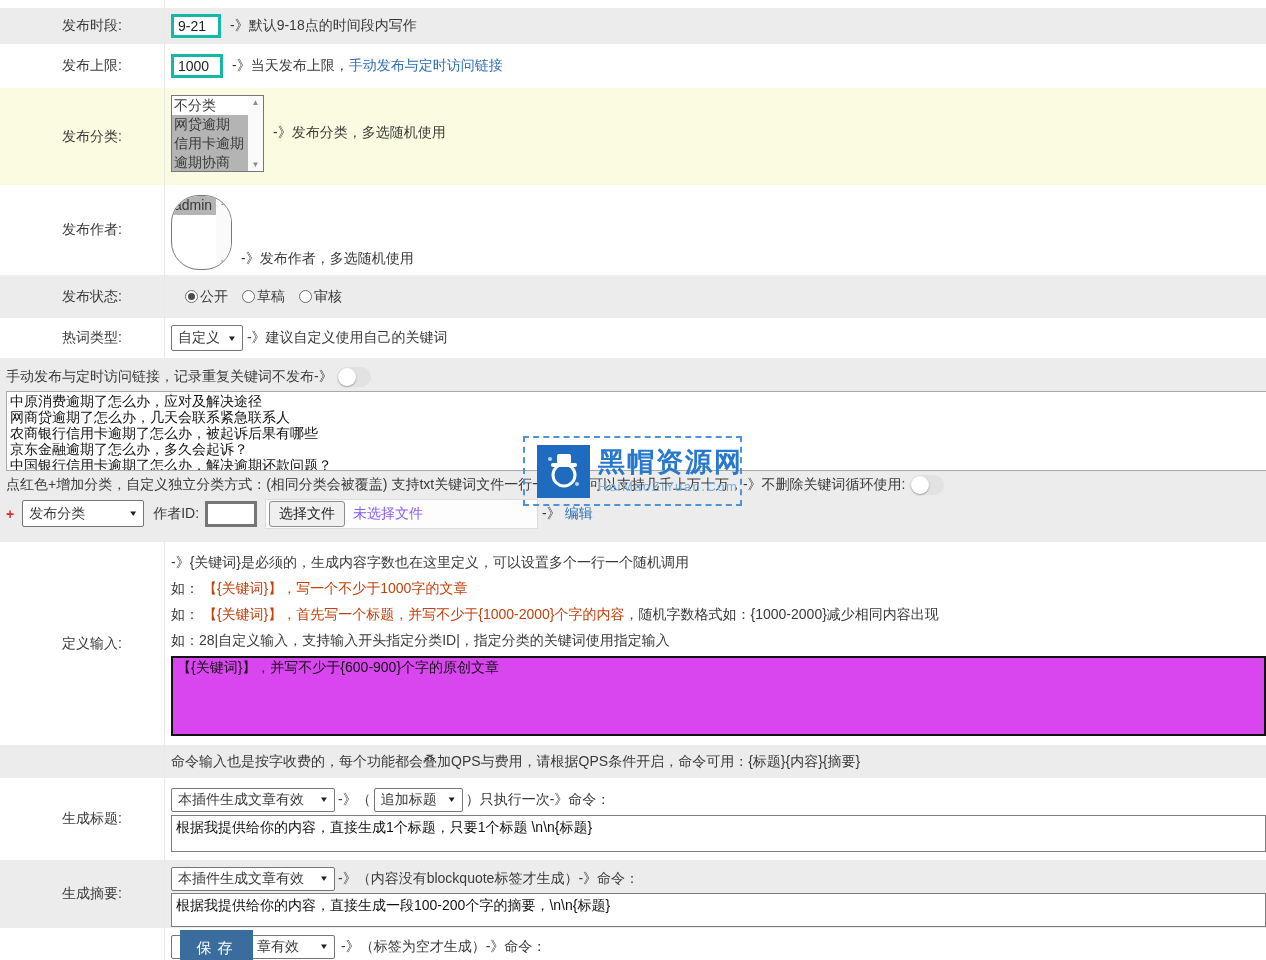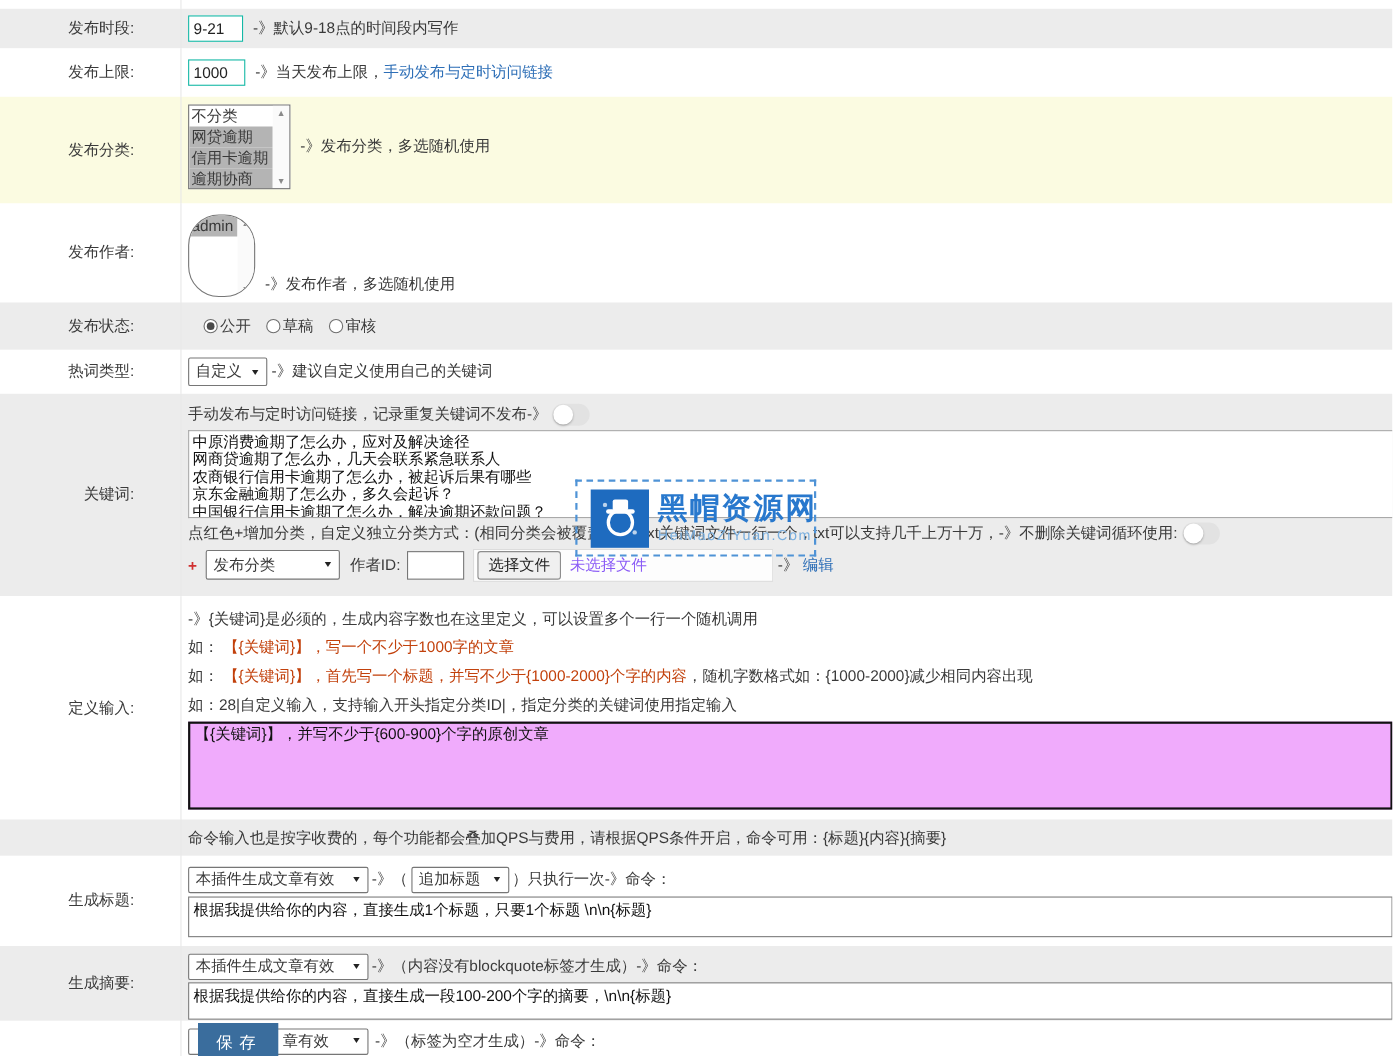--- a/index.html
+++ b/index.html
@@ -5,21 +5,21 @@
   html,body{margin:0;padding:0;}
   .page{position:relative;width:1266px;height:960px;overflow:hidden;background:#fff;
         font-family:"Liberation Sans",sans-serif;font-size:14px;color:#3a3a3a;}
   .row{display:flex;box-sizing:border-box;}
   .lbl{flex:0 0 165px;width:165px;box-sizing:border-box;display:flex;align-items:center;
        justify-content:flex-end;padding-right:42px;border-right:1px solid #e8e8e8;}
   .cell{flex:1;position:relative;box-sizing:border-box;padding-left:6px;min-width:0;}
   .bg-gray{background:#ececec;}
   .bg-yellow{background:#fbfbe1;}
   .vcenter{display:flex;align-items:center;}
-  .ti{border:1px solid #14b8a6;height:24px;box-sizing:border-box;padding:0 4px;background:#fff;
+  .ti{border:3px solid #14b8a6;height:24px;box-sizing:border-box;padding:0 4px;background:#fff;
       font-family:"Liberation Sans",sans-serif;font-size:14px;color:#222;}
   .desc{margin-left:9px;}
   .link{color:#2e6fb7;text-decoration:none;cursor:pointer;}
   .red{color:#c2410c;font-weight:normal;}
   
   .sel{display:inline-flex;align-items:center;justify-content:space-between;border:1px solid #767676;
        border-radius:2px;background:#fff;height:24px;box-sizing:border-box;padding:0 5px 0 6px;cursor:default;}
   .sel .ar{font-size:10px;color:#222;margin-left:7px;transform:scaleY(.8);}
   
   .mselect{display:inline-flex;border:1px solid #767676;background:#fff;box-sizing:border-box;overflow:hidden;}
@@ -34,21 +34,21 @@
   .toggle .knob{position:absolute;left:1px;top:1px;width:18px;height:18px;border-radius:50%;
                 background:#fff;box-shadow:0 1px 2px rgba(0,0,0,.3);}
   
   .radio{display:inline-block;width:13px;height:13px;border:1px solid #6e6e6e;border-radius:50%;
          vertical-align:-2px;margin-right:2px;background:#fff;position:relative;box-sizing:border-box;}
   .radio.on::after{content:"";position:absolute;left:2px;top:2px;width:7px;height:7px;border-radius:50%;background:#4a4a4a;}
   .radio-lbl{margin-right:14px;}
   textarea{font-family:"Liberation Sans",sans-serif;resize:none;box-sizing:border-box;display:block;}
   .kw-ta{width:100%;height:80px;border:1px solid #a9a9a9;border-right:none;background:#fff;
          font-size:14px;line-height:16px;padding:1px 3px;color:#111;overflow:hidden;}
-  .def-ta{width:100%;height:80px;border:2px solid #111;background:#f0abfc;font-size:14px;line-height:17px;
+  .def-ta{width:100%;height:80px;border:2px solid #111;background:#d946ef;font-size:14px;line-height:17px;
           padding:1px 4px;color:#111;overflow:hidden;}
   .cmd-ta{width:100%;border:1px solid #7d7d7d;background:#fff;font-size:14px;line-height:18px;
           padding:2px 4px;color:#111;overflow:hidden;}
   .filebox{display:inline-flex;align-items:center;border:1px solid #dcdcdc;background:#fdfdfd;
            height:30px;box-sizing:border-box;width:273px;padding-left:3px;}
   .btn-file{border:1px solid #8d8d8d;border-radius:3px;background:#f0f0f0;height:24px;line-height:22px;
             padding:0 9px;font-size:14px;color:#222;}
   .file-status{margin-left:8px;color:#8b5cf6;}
   .plus{color:#d03030;font-weight:bold;margin-right:8px;}
   .save-btn{position:absolute;left:15px;top:2px;width:73px;height:36px;background:#3a6d9d;color:#fff;
@@ -147,21 +147,20 @@
     <div class="cell vcenter">
       <span class="sel" style="min-width:68px;height:26px;">
         <span>自定义</span>
         <span class="ar">▼</span>
       </span>
       <span class="desc" style="margin-left:4px;">-》建议自定义使用自己的关键词</span>
     </div>
   </div>
 
   <div class="row bg-gray" style="height:184px;">
-    <div class="lbl">关键词:</div>
     <div class="cell" style="padding-top:9px;">
       <div style="height:24px;" class="nowrap">
         <span>手动发布与定时访问链接，记录重复关键词不发布-》</span><span class="toggle"><span class="knob"></span></span>
       </div>
       <textarea class="kw-ta" spellcheck="false" style="">中原消费逾期了怎么办，应对及解决途径
 网商贷逾期了怎么办，几天会联系紧急联系人
 农商银行信用卡逾期了怎么办，被起诉后果有哪些
 京东金融逾期了怎么办，多久会起诉？
 中国银行信用卡逾期了怎么办，解决逾期还款问题？</textarea>
       <div style="height:27px;line-height:26px;" class="nowrap">

